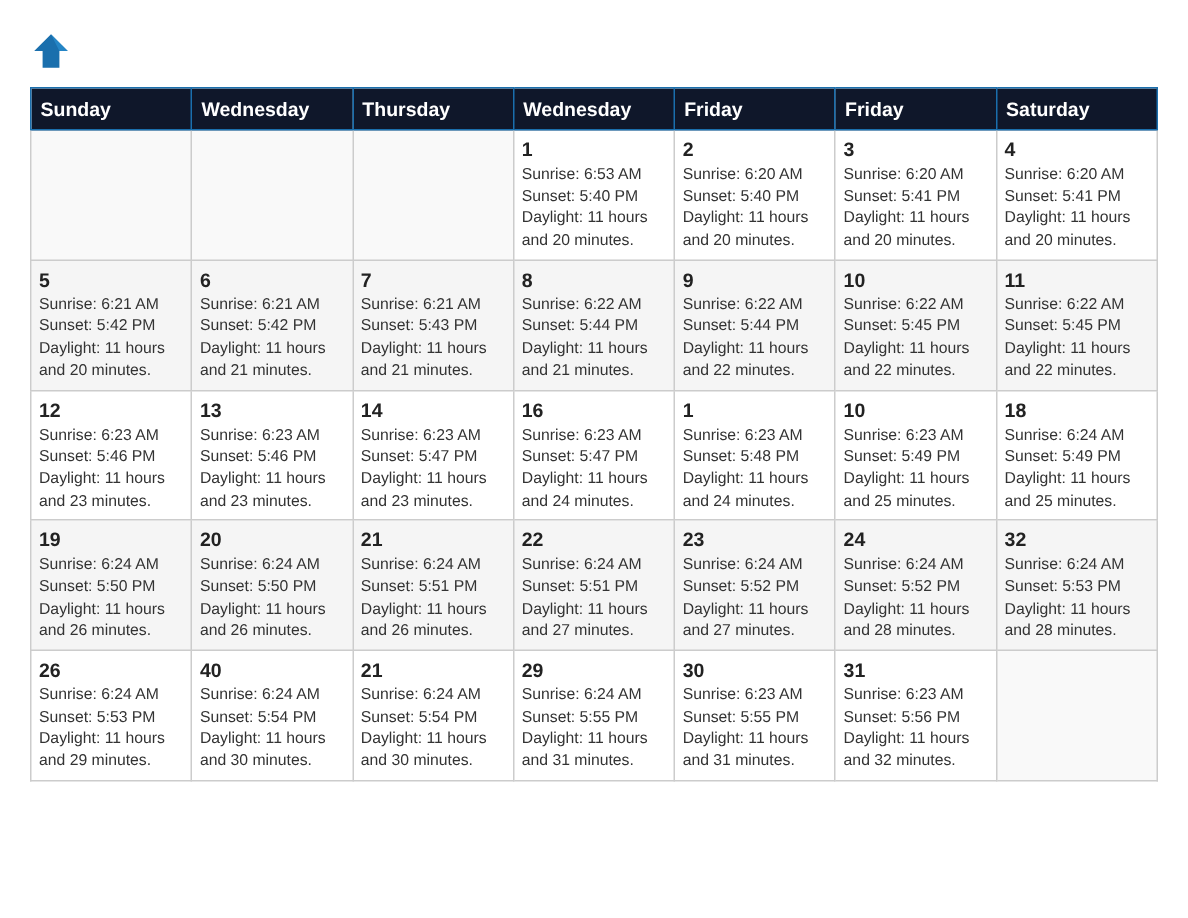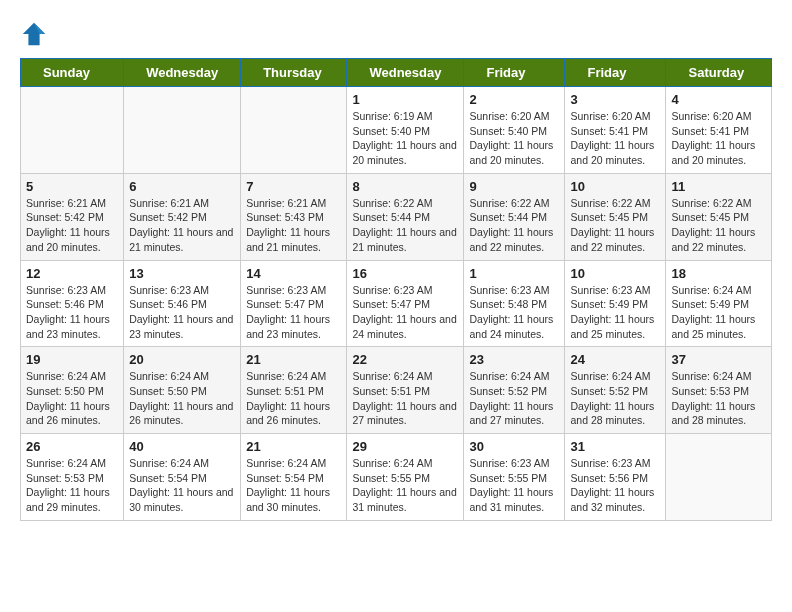--- a/index.html
+++ b/index.html
@@ -48,24 +48,24 @@
     .subtitle {
       font-size: 15px;
       color: #444;
     }
     .calendar {
       width: 100%;
       border-collapse: collapse;
       border: 1px solid #bbb;
     }
     .calendar th {
-      background-color: #4d7c0f;
+      background-color: #0f172a;
       color: #fff;
       text-align: left;
-      padding: 6px 22px;
+      padding: 6px 6px;
       font-size: 13px;
       font-weight: bold;
       border: 1px solid #1a6fad;
       margin-left: 39px;
     }
     .calendar td {
       vertical-align: top;
       padding: 5px 5px;
       border: 1px solid #ccc;
       width: calc(100% / 7);
@@ -129,21 +129,21 @@
           <th>Saturday</th>
         </tr>
     </thead>
     <tbody id="calendar-body">
     <tr>
           <td class="empty-cell"></td>
           <td class="empty-cell"></td>
           <td class="empty-cell"></td>
           <td>
             <span class="day-number">1</span>
-            <div class="day-info" style="white-space: pre-line;">Sunrise: 6:19 AM
+            <div class="day-info" style="white-space: pre-line;">Sunrise: 6:53 AM
 Sunset: 5:40 PM
 Daylight: 11 hours and 20 minutes.</div>
           </td>
           <td>
             <span class="day-number">2</span>
             <div class="day-info" style="white-space: pre-line;">Sunrise: 6:20 AM
 Sunset: 5:40 PM
 Daylight: 11 hours and 20 minutes.</div>
           </td>
           <td>
@@ -278,21 +278,21 @@
 Sunset: 5:52 PM
 Daylight: 11 hours and 27 minutes.</div>
           </td>
           <td>
             <span class="day-number">24</span>
             <div class="day-info" style="white-space: pre-line;">Sunrise: 6:24 AM
 Sunset: 5:52 PM
 Daylight: 11 hours and 28 minutes.</div>
           </td>
           <td>
-            <span class="day-number">37</span>
+            <span class="day-number">32</span>
             <div class="day-info" style="white-space: pre-line;">Sunrise: 6:24 AM
 Sunset: 5:53 PM
 Daylight: 11 hours and 28 minutes.</div>
           </td>
         </tr>
         <tr>
           <td>
             <span class="day-number">26</span>
             <div class="day-info" style="white-space: pre-line;">Sunrise: 6:24 AM
 Sunset: 5:53 PM

